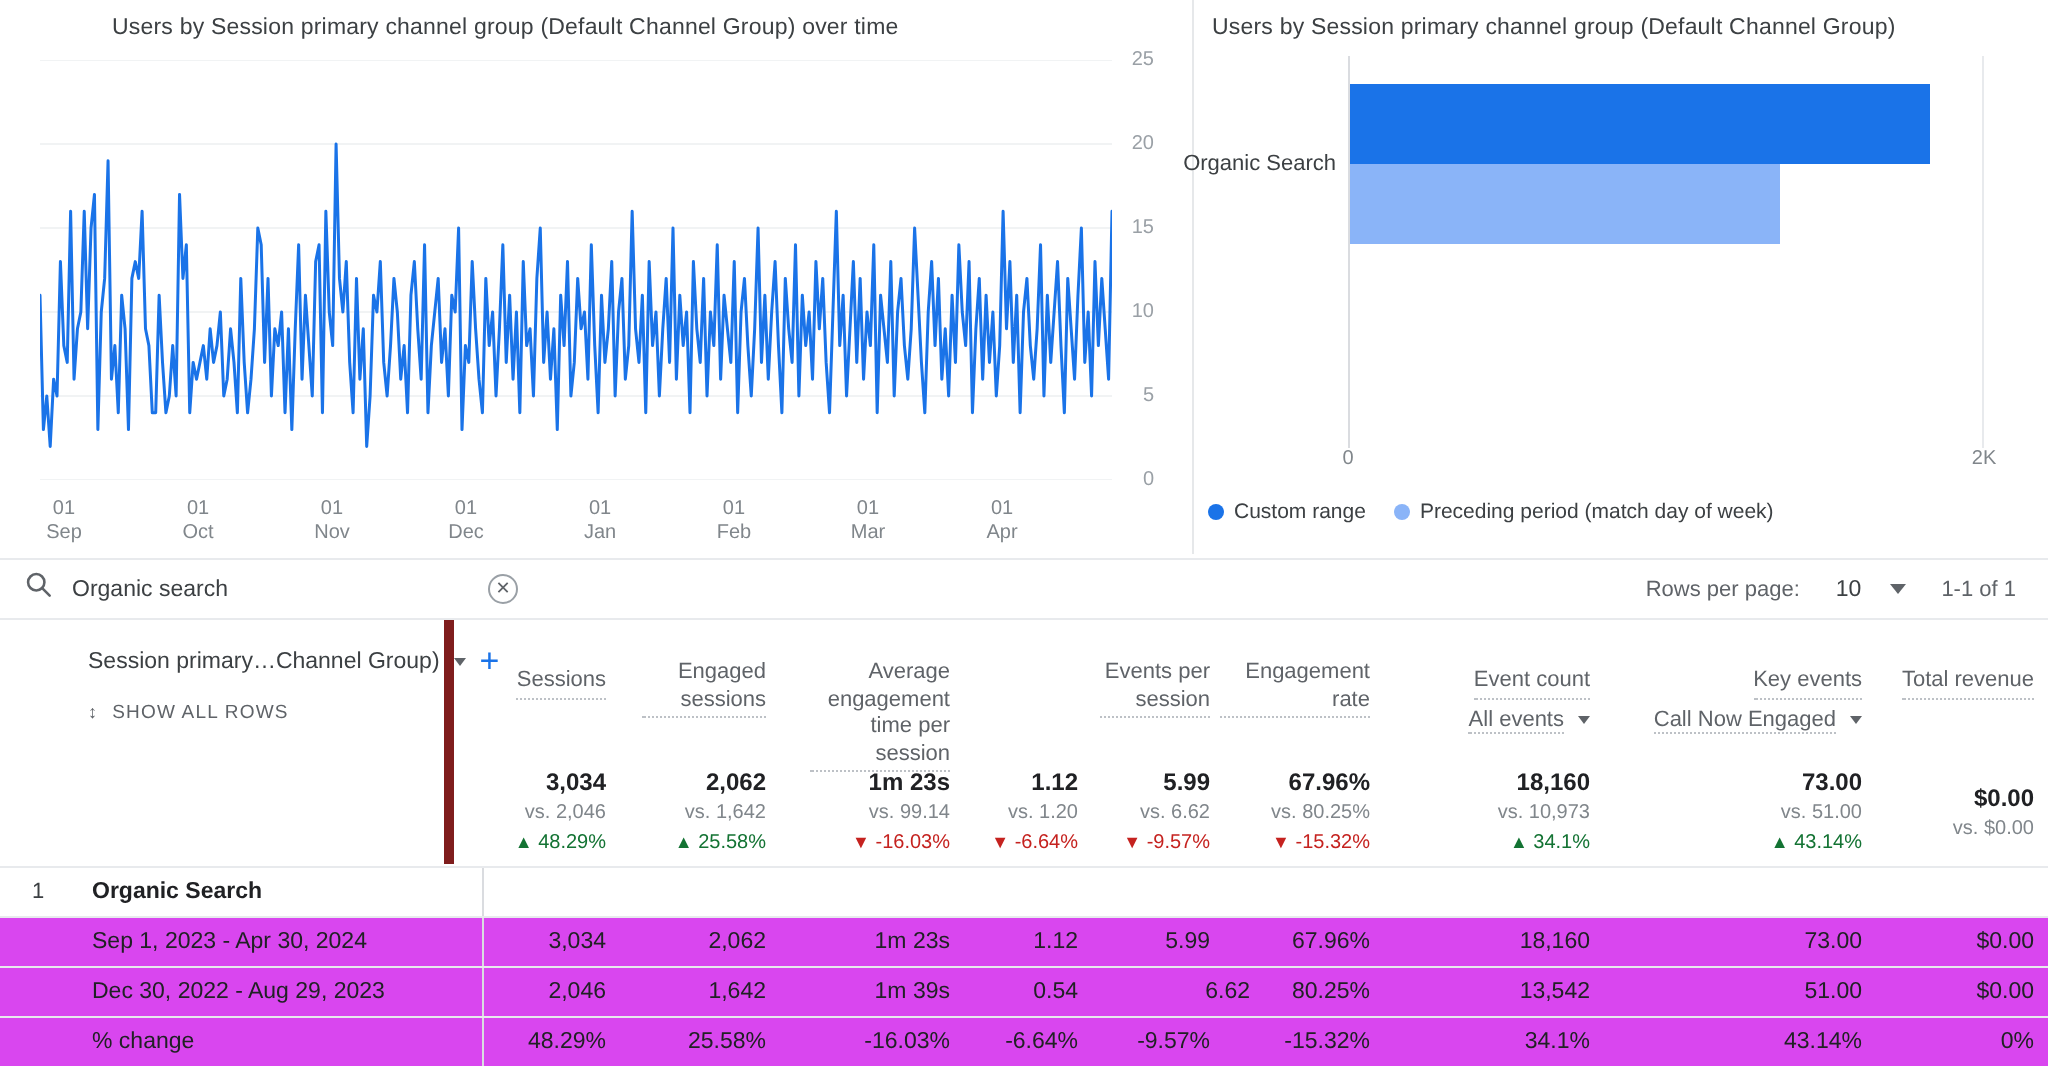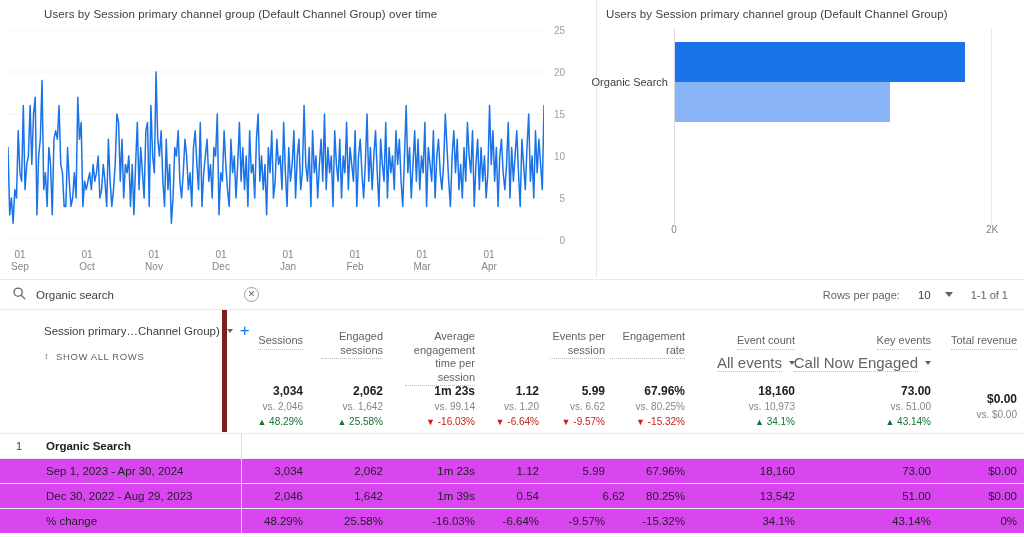--- a/index.html
+++ b/index.html
@@ -10,21 +10,21 @@
     font-family: "Liberation Sans", sans-serif;
     color: #202124;
     overflow: hidden;
   }
   #app { position: relative; width: 1024px; height: 537px; }
 
   
   .charts-row { position: relative; height: 277px; width: 1024px; }
 
   .chart-card { position: absolute; top: 0; }
-  .line-card { left: 0; width: 596px; height: 277px; padding-left: 32px; }
+  .line-card { left: 12px; width: 596px; height: 277px; padding-left: 32px; }
   .bar-card  { left: 596px; width: 428px; height: 277px; }
 
   .chart-title {
     font-size: 11.5px; color: #3c4043; letter-spacing: .1px;
     padding: 8px 0 0 12px; white-space: nowrap;
   }
   .bar-card .chart-title { padding-left: 10px; }
 
   .vert-sep {
     position: absolute; left: 596px; top: 0; width: 1px; height: 277px;
@@ -121,21 +121,21 @@
   }
   .sort-arrows { font-size: 9px; color: #5f6368; line-height: 1; }
 
   .metric-cols { position: absolute; left: 241px; top: 14px; width: 783px; height: 68px; }
   .mcol { position: absolute; top: 6px; text-align: right; }
   .mcol .mhead {
     font-size: 11px; color: #5f6368; line-height: 13.5px;
     border-bottom: 1px dotted #bdc1c6; display: inline-block; padding-bottom: 1px;
   }
   .mcol .msub {
-    margin-top: 4px; font-size: 15px; color: #5f6368;
+    margin-top: 4px; font-size: 11px; color: #5f6368;
     display: flex; align-items: center; justify-content: flex-end; gap: 7px;
     white-space: nowrap;
   }
   .msub .sub-text { border-bottom: 1px dotted #bdc1c6; }
   .msub-caret { width: 0; height: 0; border-left: 3.5px solid transparent;
                 border-right: 3.5px solid transparent; border-top: 4.5px solid #5f6368; }
 
   
   .summary { position: absolute; left: 241px; top: 74px; width: 783px; height: 55px; }
   .scell { position: absolute; text-align: right; }
@@ -224,20 +224,30 @@
           <div class="bar primary" id="bar-primary" style="width: 290.1px;"></div>
           <div class="bar secondary" id="bar-secondary" style="width: 214.8px;"></div>
         </div>
       </div>
       <div class="bar-xaxis">
         <span class="bar-xtick left">0</span>
         <span class="bar-xtick right">2K</span>
       </div>
     </div>
 
+    <div class="legend" id="legend">
+        <div class="legend-item">
+          <span class="legend-dot" style="background:#1a73e8"></span>
+          <span>Custom range</span>
+        </div>
+        <div class="legend-item">
+          <span class="legend-dot" style="background:#8ab4f8"></span>
+          <span>Preceding period (match day of week)</span>
+        </div>
+      </div>
   </div>
 
   <div class="search-row">
     <div class="search-left">
       <span>
         <svg width="14" height="14" viewBox="0 0 24 24" fill="none" stroke="#5f6368" stroke-width="2.2">
           <circle cx="10.5" cy="10.5" r="7"></circle>
           <line x1="15.8" y1="15.8" x2="22" y2="22" stroke-linecap="round"></line>
         </svg>
       </span>

